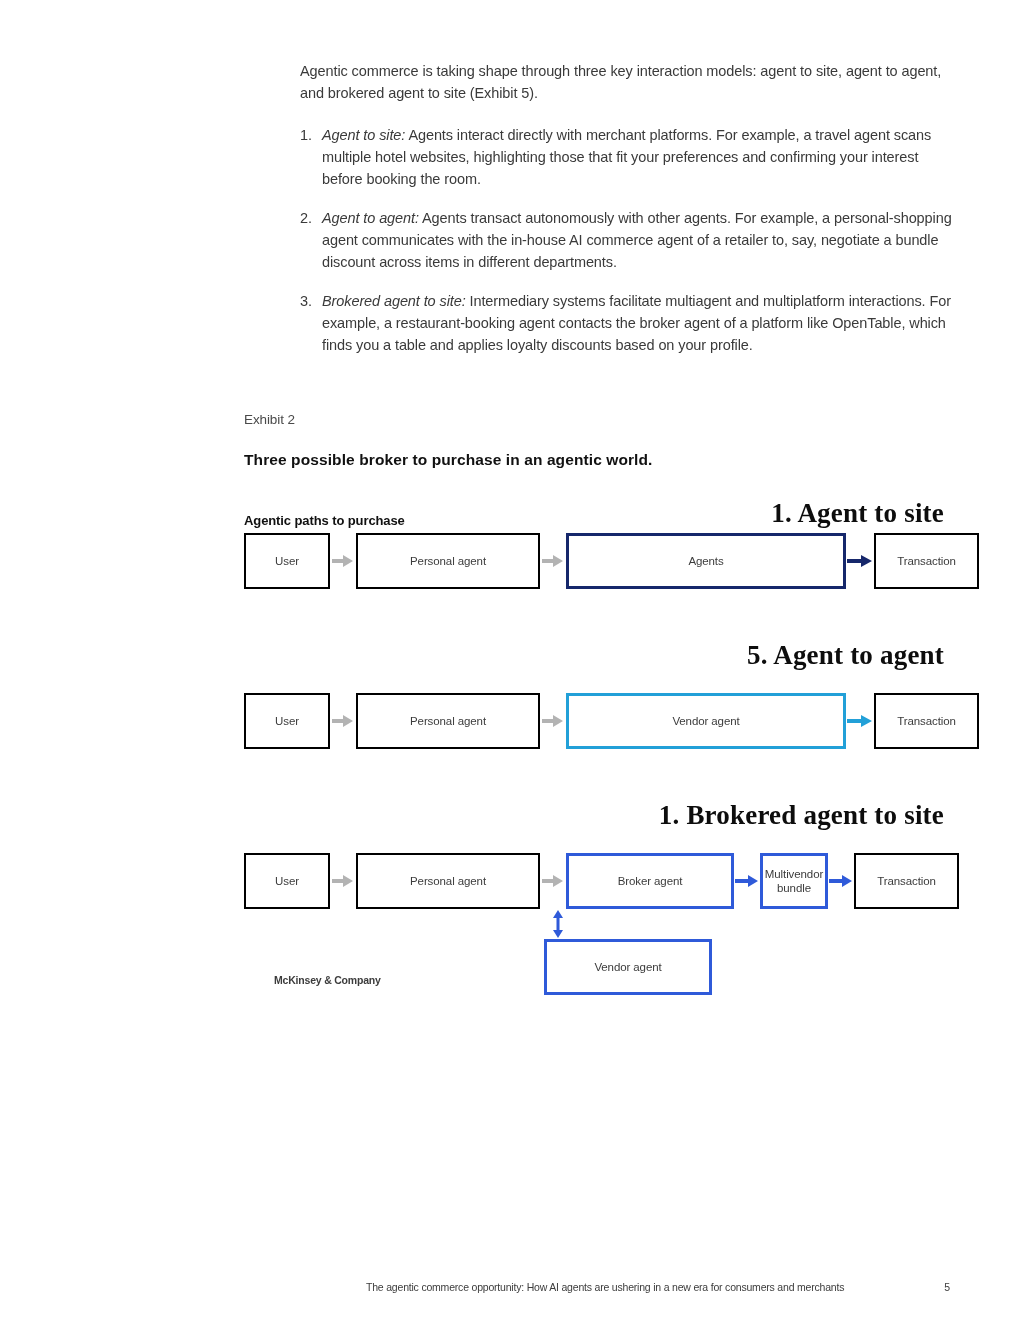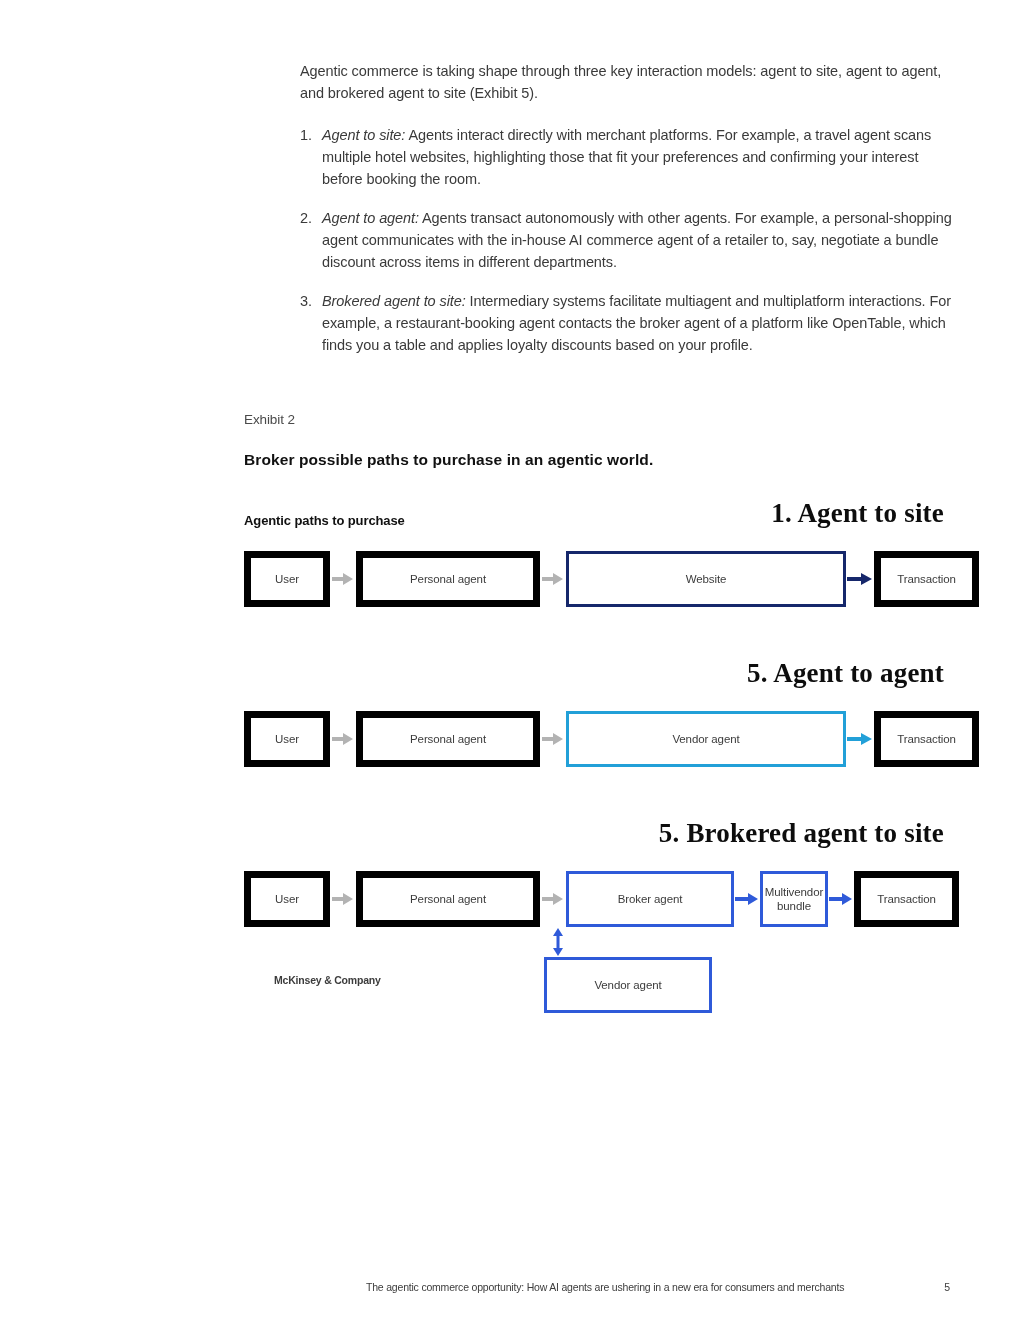--- a/index.html
+++ b/index.html
@@ -98,21 +98,21 @@
   }
   .row {
     position: relative;
     height: 58px;
     display: flex;
     align-items: center;
   }
   .node {
     box-sizing: border-box;
     height: 56px;
-    border: 7px solid #000000;
+    border: 2px solid #000000;
     background: #ffffff;
     display: flex;
     align-items: center;
     justify-content: center;
     text-align: center;
     font-size: 11.5px;
     color: #3c3c3c;
     letter-spacing: -0.1px;
     line-height: 14px;
     flex: none;
@@ -183,42 +183,42 @@
     <li>
       <span class="num">3.</span>
       <em>Brokered agent to site:</em><span> Intermediary systems facilitate multiagent and multiplatform interactions. For example, a restaurant-booking agent contacts the broker agent of a platform like OpenTable, which finds you a table and applies loyalty discounts based on your profile.</span>
     </li>
   </ol>
 </div>
 
 <div class="exhibit">
 
   <div class="exhibit-label">Exhibit 2</div>
-  <div class="exhibit-title">Broker possible paths to purchase in an agentic world.</div>
+  <div class="exhibit-title">Three possible broker to purchase in an agentic world.</div>
 
   <div class="flow-section">
-    <div style="display:flex; justify-content:space-between; align-items:flex-end; margin-bottom:22px;">
+    <div style="display:flex; justify-content:space-between; align-items:flex-end; margin-bottom:4px;">
       <div class="exhibit-subtitle">Agentic paths to purchase</div>
       <div class="flow-heading">1. Agent to site</div>
     </div>
 
     <div class="row">
       <div class="node w-user">User</div>
       <div class="arrow" style="width:26px;">
         <svg width="22" height="14" viewBox="0 0 22 14">
             <path d="M0 5 H11 V1 L21 7 L11 13 V9 H0 Z" fill="#b3b3b3"></path>
           </svg>
       </div>
       <div class="node w-agent">Personal agent</div>
       <div class="arrow" style="width:26px;">
         <svg width="22" height="14" viewBox="0 0 22 14">
             <path d="M0 5 H11 V1 L21 7 L11 13 V9 H0 Z" fill="#b3b3b3"></path>
           </svg>
       </div>
-      <div class="node w-wide navy">Website</div>
+      <div class="node w-wide navy">Agents</div>
       <div class="arrow" style="width:28px;">
         <svg width="26" height="14" viewBox="0 0 26 14">
             <path d="M0 5 H14 V1 L25 7 L14 13 V9 H0 Z" fill="#16276b"></path>
           </svg>
       </div>
       <div class="node w-tx">Transaction</div>
     </div>
   </div>
 
   <div class="flow-section" style="margin-top:50px;">
@@ -241,21 +241,21 @@
       <div class="arrow" style="width:28px;">
         <svg width="26" height="14" viewBox="0 0 26 14">
             <path d="M0 5 H14 V1 L25 7 L14 13 V9 H0 Z" fill="#22a0d8"></path>
           </svg>
       </div>
       <div class="node w-tx">Transaction</div>
     </div>
   </div>
 
   <div class="flow-section" style="margin-top:50px;">
-    <div class="flow-heading" style="margin-bottom:22px;">5. Brokered agent to site</div>
+    <div class="flow-heading" style="margin-bottom:22px;">1. Brokered agent to site</div>
 
     <div class="row">
       <div class="node w-user">User</div>
       <div class="arrow" style="width:26px;">
         <svg width="22" height="14" viewBox="0 0 22 14">
             <path d="M0 5 H11 V1 L21 7 L11 13 V9 H0 Z" fill="#b3b3b3"></path>
           </svg>
       </div>
       <div class="node w-agent">Personal agent</div>
       <div class="arrow" style="width:26px;">

